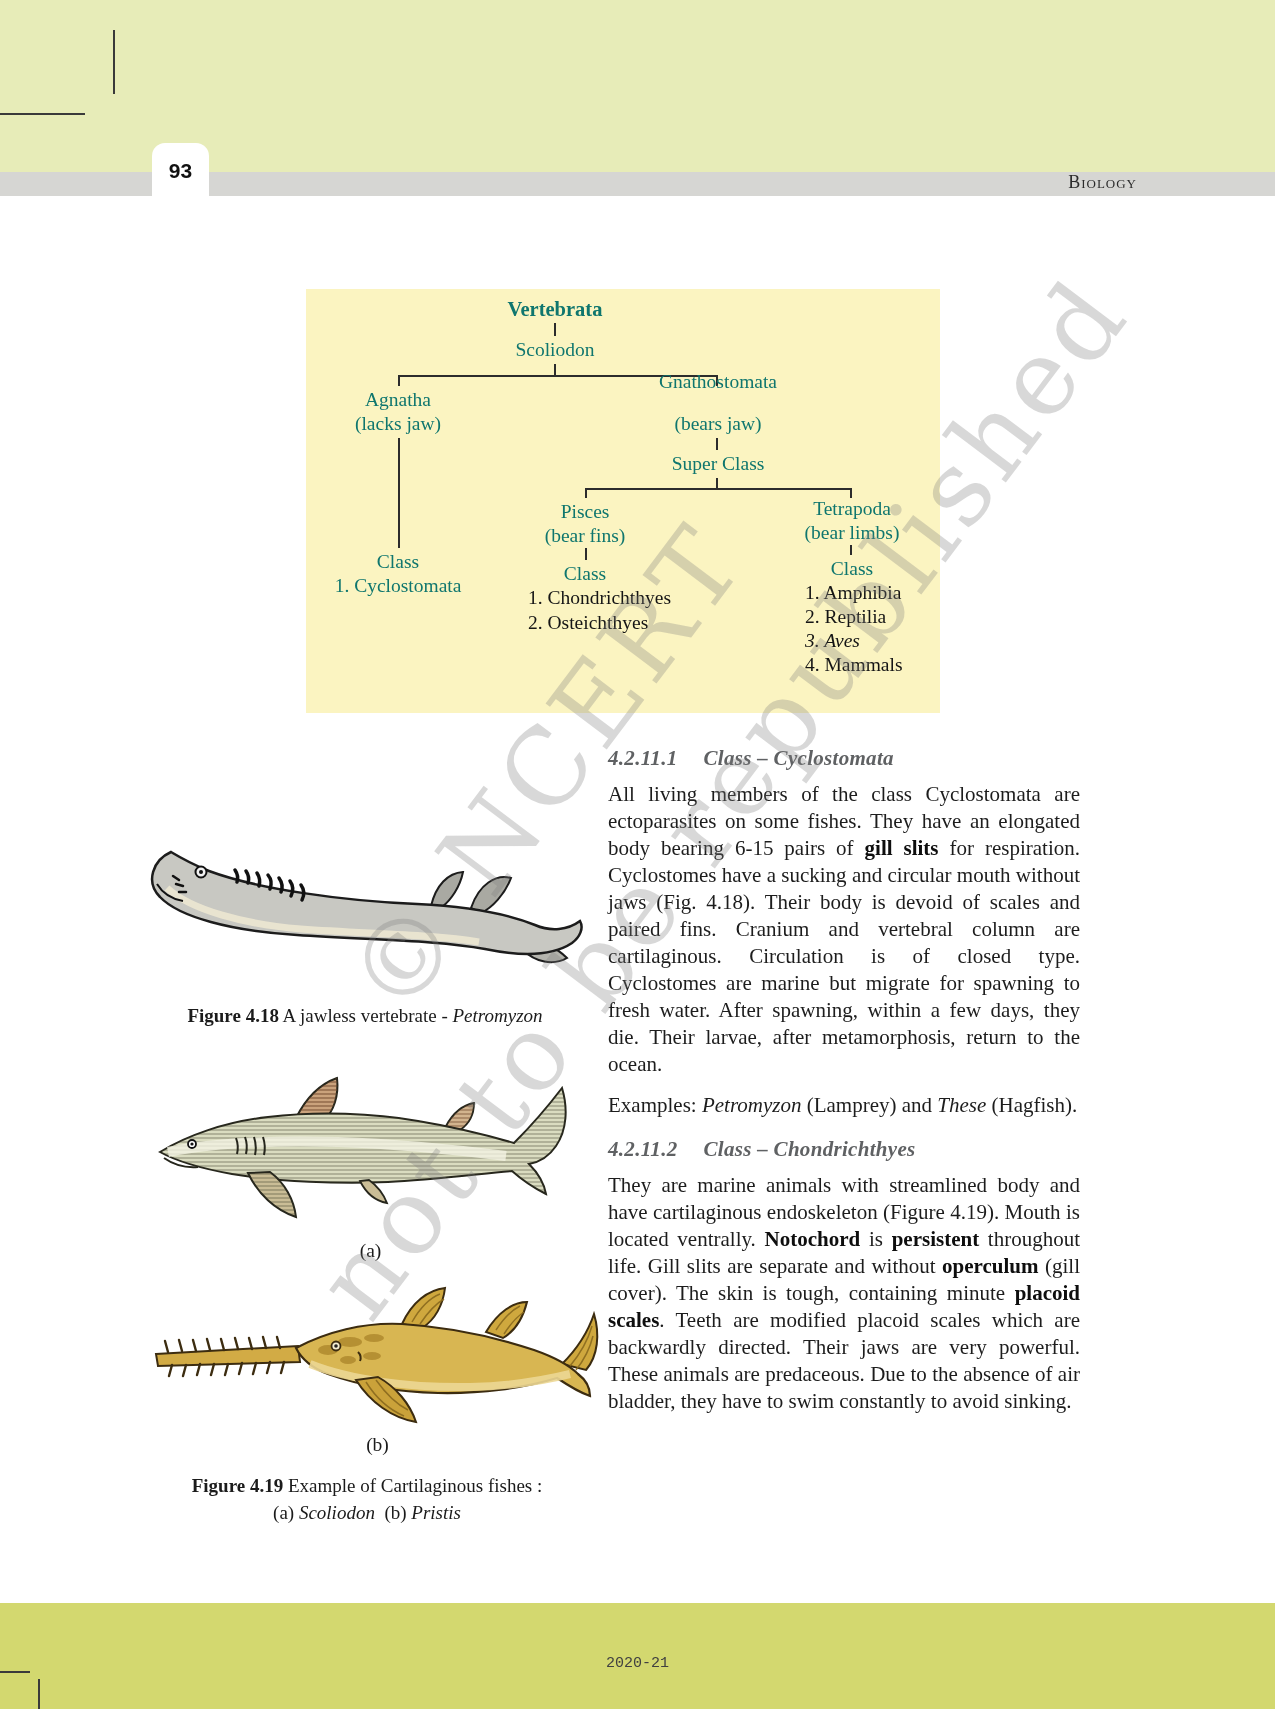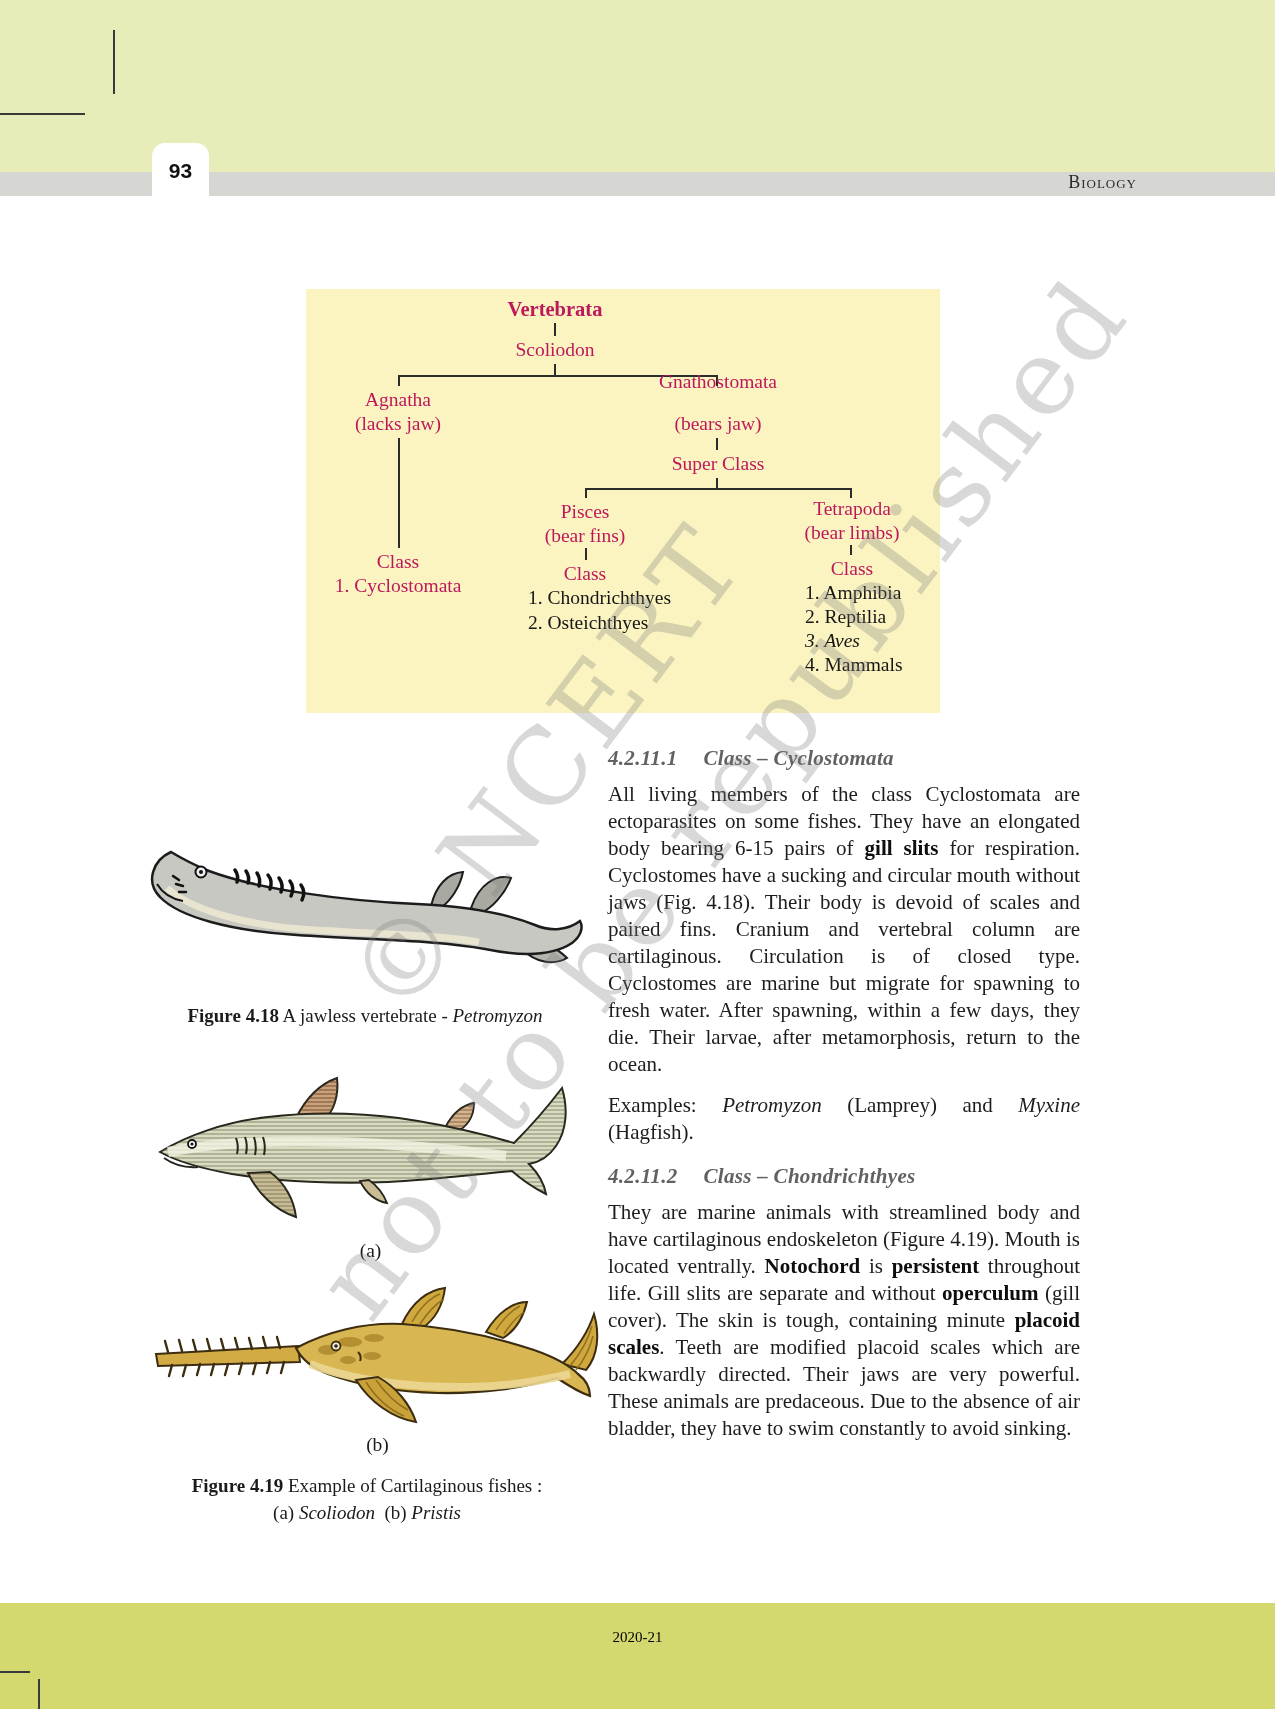--- a/index.html
+++ b/index.html
@@ -17,21 +17,21 @@
         font-weight:bold;font-size:21px;color:#111;}
 
   
   .mark{position:absolute;background:#3a3a3a;}
 
   
   .intro{position:absolute;left:170px;top:234px;width:940px;text-align:center;font-size:21px;color:#1b1b1b;}
 
   
   .ybox{position:absolute;left:306px;top:289px;width:634px;height:424px;background:#fbf4c1;font-size:19.5px;}
-  .tnode{position:absolute;transform:translateX(-50%);white-space:nowrap;line-height:24px;color:#be185d;}
+  .tnode{position:absolute;transform:translateX(-50%);white-space:nowrap;line-height:24px;color:#0f766e;}
   .tnode.bold{font-weight:bold;font-size:20.5px;}
   .tnode-l{position:absolute;white-space:nowrap;line-height:24px;color:#151515;}
   .vline{position:absolute;width:2px;background:#2c2c2c;}
   .hline{position:absolute;height:2px;background:#2c2c2c;}
 
   
   .rcol{position:absolute;left:608px;top:746px;width:472px;}
   .sec-heading{font-weight:bold;font-style:italic;font-size:21px;color:#5f6163;letter-spacing:.3px;}
   .sec-heading .sec-num{margin-right:26px;}
   .body-text{margin:10px 0 0 0;font-size:21px;line-height:27px;text-align:justify;color:#1d1d1d;}
@@ -41,22 +41,22 @@
 
   
   .fig{position:absolute;z-index:1;}
   .caption{position:absolute;text-align:center;font-size:19px;line-height:27px;color:#1b1b1b;z-index:2;}
   .caption b{font-weight:bold;}
   .caption .pre{white-space:pre-wrap;}
   .sublabel{position:absolute;text-align:center;font-size:19.5px;color:#1b1b1b;z-index:2;}
 
   
   .band-bottom{position:absolute;left:0;top:1603px;width:1275px;height:106px;background:#d3d86f;}
-  .footer-text{position:absolute;left:0;top:26px;width:100%;text-align:center;
-        font-family:Liberation Serif, serif;font-size:15px;color:#000000;}
+  .footer-text{position:absolute;left:0;top:52px;width:100%;text-align:center;
+        font-family:Liberation Mono, monospace;font-size:15px;color:#404040;}
 
   
   .watermark{position:absolute;left:60px;top:660px;width:1100px;text-align:center;
         transform:rotate(-53deg);font-size:105px;line-height:1.5;letter-spacing:6px;
         color:rgba(125,125,125,0.30);z-index:6;pointer-events:none;white-space:nowrap;
         font-family:"DejaVu Serif",serif;}
   .watermark span{display:block;}
 </style>
 </head>
 <body>
@@ -237,21 +237,21 @@
   <div class="caption" style="left:128px;top:1472px;width:478px;">
     <div><b>Figure 4.19</b><span> Example of Cartilaginous fishes :</span></div>
     <div class="pre"><span>(a) </span><i>Scoliodon</i><span>  (b) </span><i>Pristis</i></div>
   </div>
 
   <div class="rcol">
     <div class="sec-heading">
       <span class="sec-num">4.2.11.1</span><span class="sec-title">Class – Cyclostomata</span>
     </div>
     <p class="body-text"><span>All living members of the class Cyclostomata are ectoparasites on some fishes. They have an elongated body bearing 6-15 pairs of </span><b>gill slits</b><span> for respiration. Cyclostomes have a sucking and circular mouth without jaws (Fig. 4.18). Their body is devoid of scales and paired fins. Cranium and vertebral column are cartilaginous. Circulation is of closed type. Cyclostomes are marine but migrate for spawning to fresh water. After spawning, within a few days, they die. Their larvae, after metamorphosis, return to the ocean.</span></p>
-    <p class="body-text mt14"><span>Examples: </span><i>Petromyzon</i><span> (Lamprey) and </span><i>Myxine</i><span> (Hagfish).</span></p>
+    <p class="body-text mt14"><span>Examples: </span><i>Petromyzon</i><span> (Lamprey) and </span><i>These</i><span> (Hagfish).</span></p>
     <div class="sec-heading mt18">
       <span class="sec-num">4.2.11.2</span><span class="sec-title">Class – Chondrichthyes</span>
     </div>
     <p class="body-text"><span>They are marine animals with streamlined body and have cartilaginous endoskeleton (Figure 4.19). Mouth is located ventrally. </span><b>Notochord</b><span> is </span><b>persistent</b><span> throughout life. Gill slits are separate and without </span><b>operculum</b><span> (gill cover). The skin is tough, containing minute </span><b>placoid scales</b><span>. Teeth are modified placoid scales which are backwardly directed. Their jaws are very powerful. These animals are predaceous.  Due to the absence of air bladder, they have to swim constantly to avoid sinking.</span></p>
   </div>
 
   <div class="watermark">
     <span>© NCERT</span>
     <span>not to be republished</span>
   </div>

